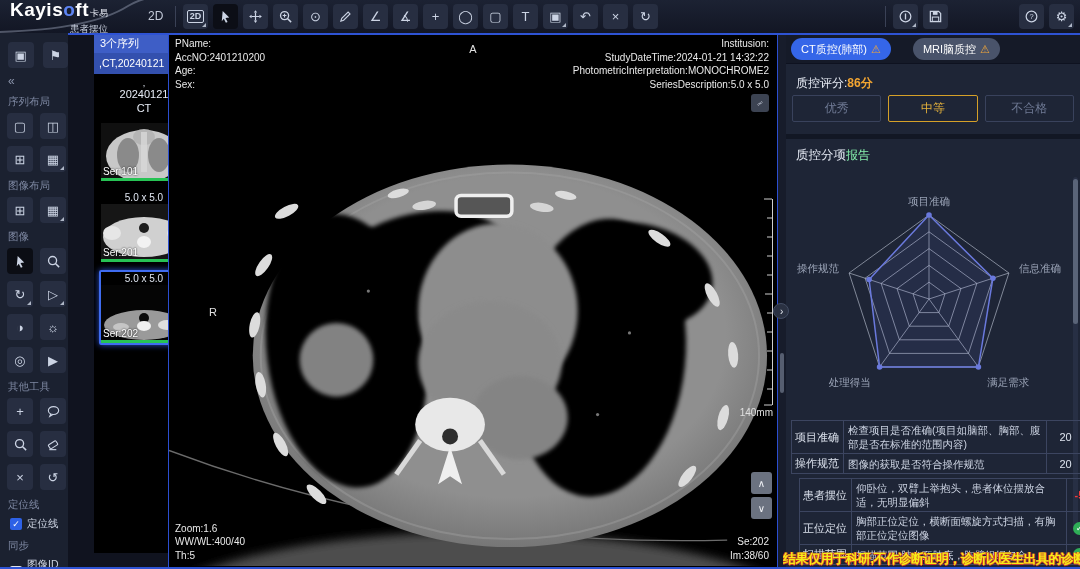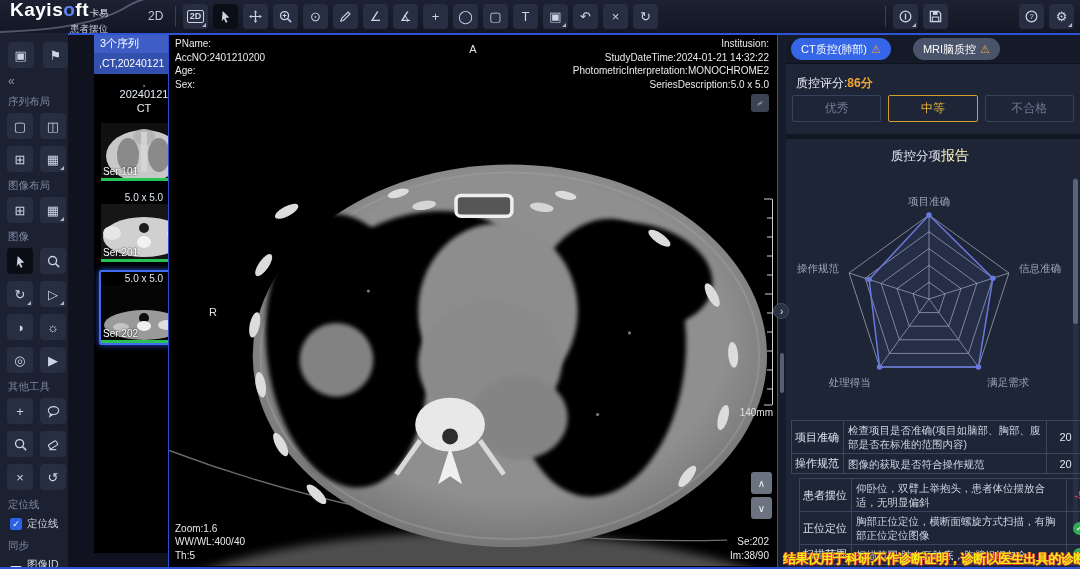--- a/index.html
+++ b/index.html
@@ -95,23 +95,23 @@
   .pill{height:22px;border:none;border-radius:11px;padding:0 10px;font-size:11px;color:#fff;display:flex;align-items:center;gap:4px;cursor:pointer;}
   .pill.active{background:#3566e8;}
   .pill.inactive{background:#49536a;}
   .warn{color:#f0a63a;font-size:11px;}
   .qc-score{position:absolute;left:10px;top:40px;font-size:12px;color:#e8edf6;}
   .qc-score b{color:#f2a532;font-weight:bold;}
   .qc-grades{position:absolute;left:6px;right:6px;top:60px;display:flex;gap:7px;}
   .grade{flex:1;height:27px;background:transparent;border:1px solid #39425c;border-radius:2px;color:#6f7a95;font-size:12px;cursor:pointer;}
   .grade.active{border-color:#d5a028;color:#e6b33c;}
   .qc-divider{position:absolute;left:0;right:0;top:99px;height:5px;background:#121724;}
-  .qc-subheader{position:absolute;left:10px;right:16px;top:112px;display:flex;justify-content:center;align-items:center;}
+  .qc-subheader{position:absolute;left:10px;right:16px;top:112px;display:flex;justify-content:flex-start;align-items:center;}
   .qc-subtitle{font-size:12.5px;color:#e3e8f2;}
-  .qc-report{font-size:14px;color:#fef9c3;text-decoration:none;cursor:pointer;}
+  .qc-report{font-size:12px;color:#86efac;text-decoration:none;cursor:pointer;}
   .radar-wrap{position:absolute;left:0;top:130px;width:294px;height:252px;}
   .radar-wrap svg{position:absolute;left:0;top:0;}
   .radar-grid{fill:none;stroke:#b6bdcd;stroke-width:1;opacity:.65;}
   .radar-data{fill:rgba(106,121,221,.10);stroke:#6a79dd;stroke-width:1.5;}
   .radar-dot{fill:#6a79dd;}
   .radar-label{position:absolute;font-size:10.5px;color:#9aa3b6;transform:translate(-50%,-50%);white-space:nowrap;}
   .panel-scroll{position:absolute;right:2px;top:142px;width:5px;height:352px;background:#272f44;border-radius:3px;}
   .panel-scroll .handle{position:absolute;left:0;top:2px;width:5px;height:145px;border-radius:3px;background:#5a6478;cursor:pointer;}
   .qct{border-collapse:collapse;width:100%;}
   .qct td{border:1px solid #3c4560;padding:2px 4px;vertical-align:middle;}
@@ -480,21 +480,21 @@
         <div>PhotometricInterpretation:MONOCHROME2</div>
         <div>SeriesDescription:5.0 x 5.0</div>
       </div>
     <div class="ov bl" id="ov-bl">
         <div>Zoom:1.6</div>
         <div>WW/WL:400/40</div>
         <div>Th:5</div>
       </div>
     <div class="ov br" id="ov-br">
         <div>Se:202</div>
-        <div>Im:38/90</div>
+        <div>Im:38/60</div>
       </div>
     <div class="marker a">A</div>
     <div class="marker r">R</div>
     <button class="link-btn">
       <svg class="svgi" style="width:11px;height:11px" viewBox="0 0 16 16">
         <path d="M6 10l4-4" stroke="currentColor" stroke-width="1.3"></path>
         <rect x="1.6" y="8.2" width="6.4" height="4" rx="2" transform="rotate(-45 4.8 10.2)" fill="none" stroke="currentColor" stroke-width="1.2"></rect>
         <rect x="8" y="3.8" width="6.4" height="4" rx="2" transform="rotate(-45 11.2 5.8)" fill="none" stroke="currentColor" stroke-width="1.2"></rect>
       </svg>
     </button>

